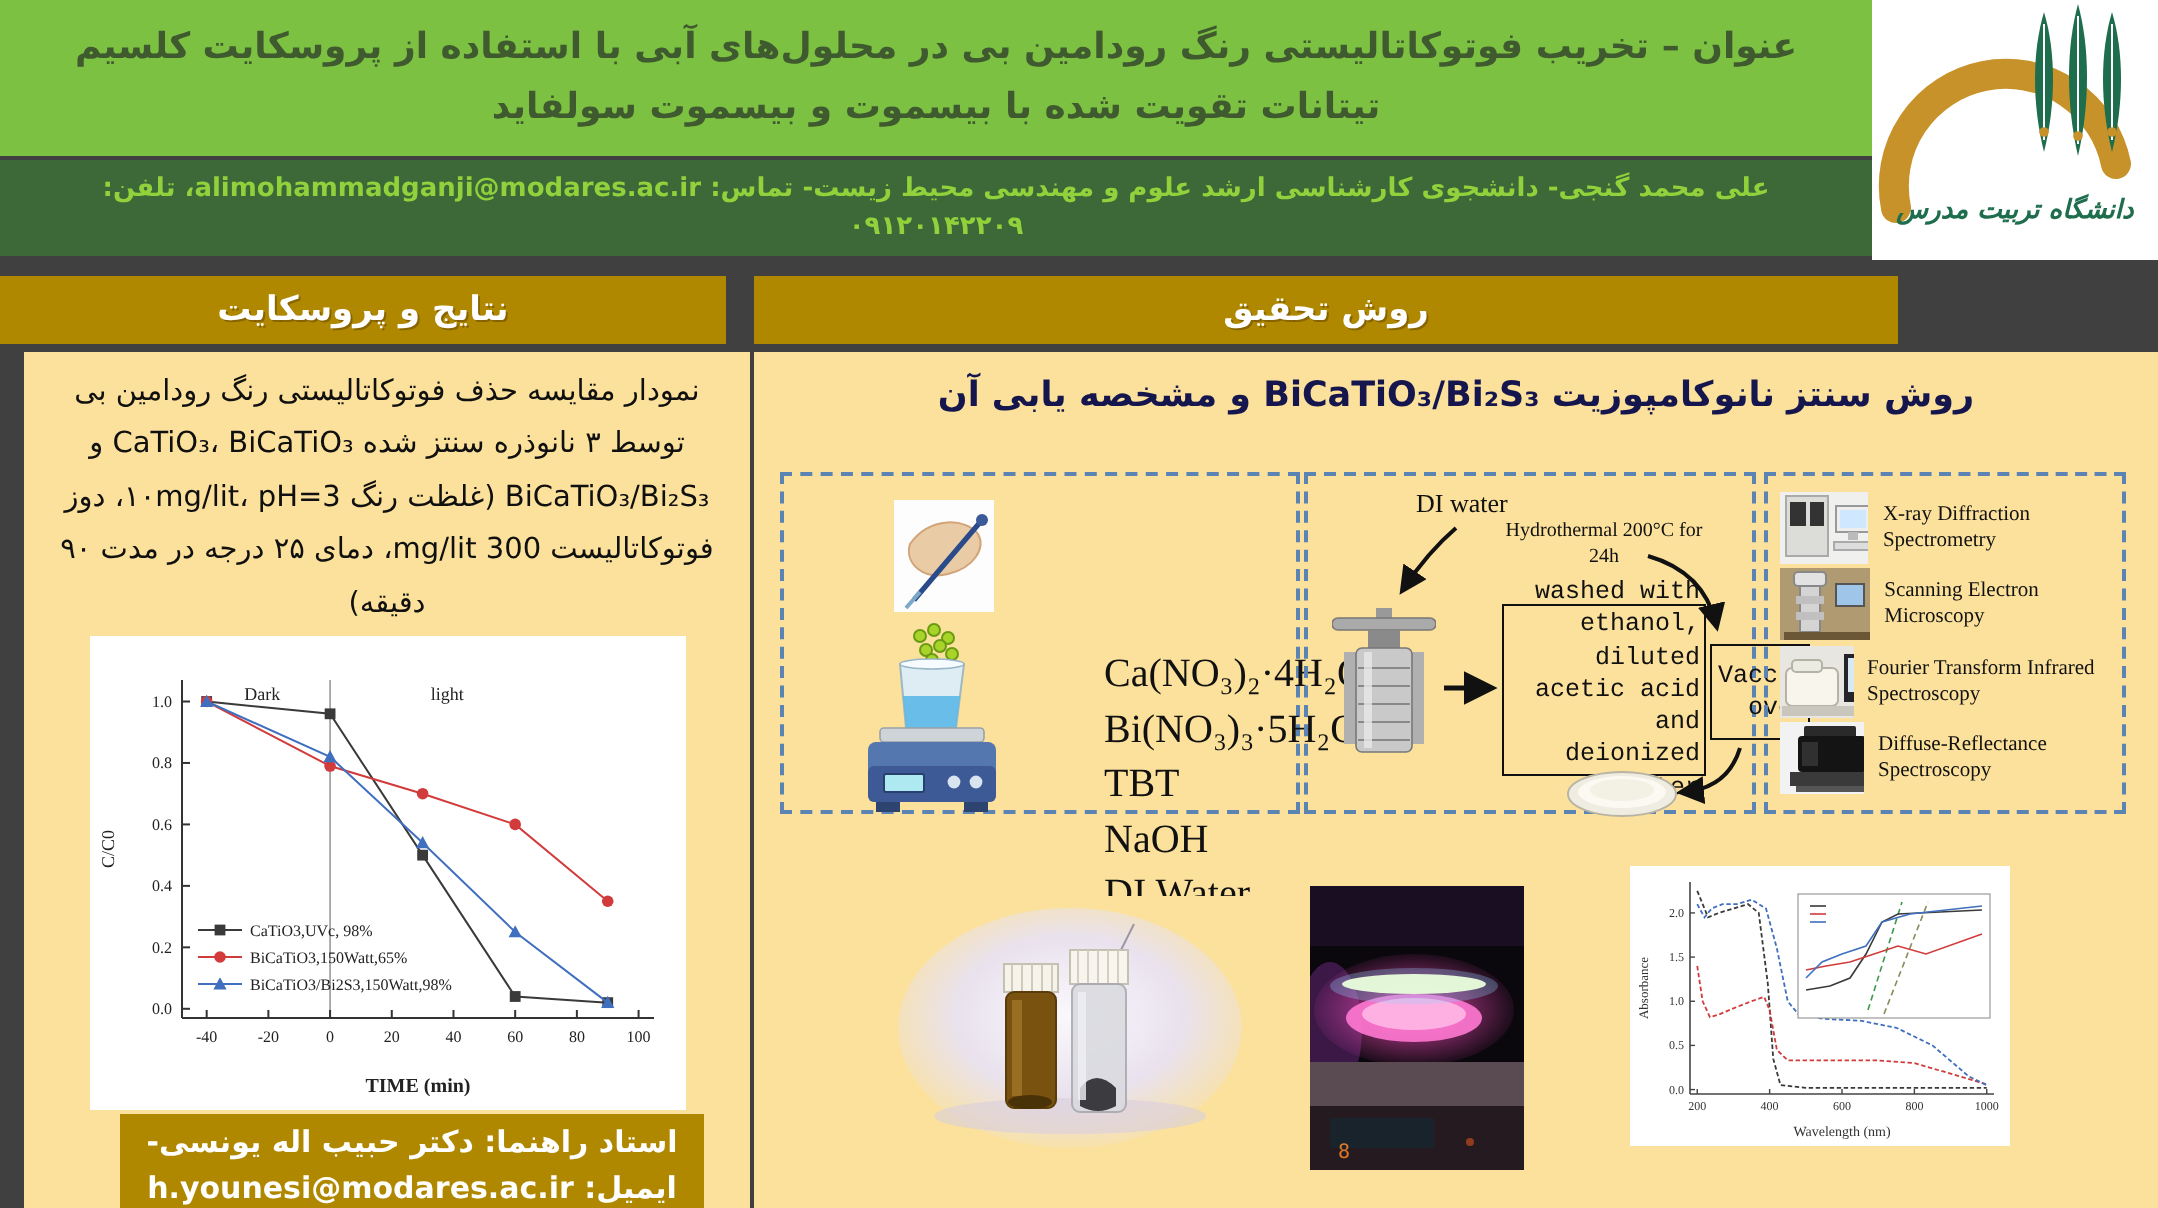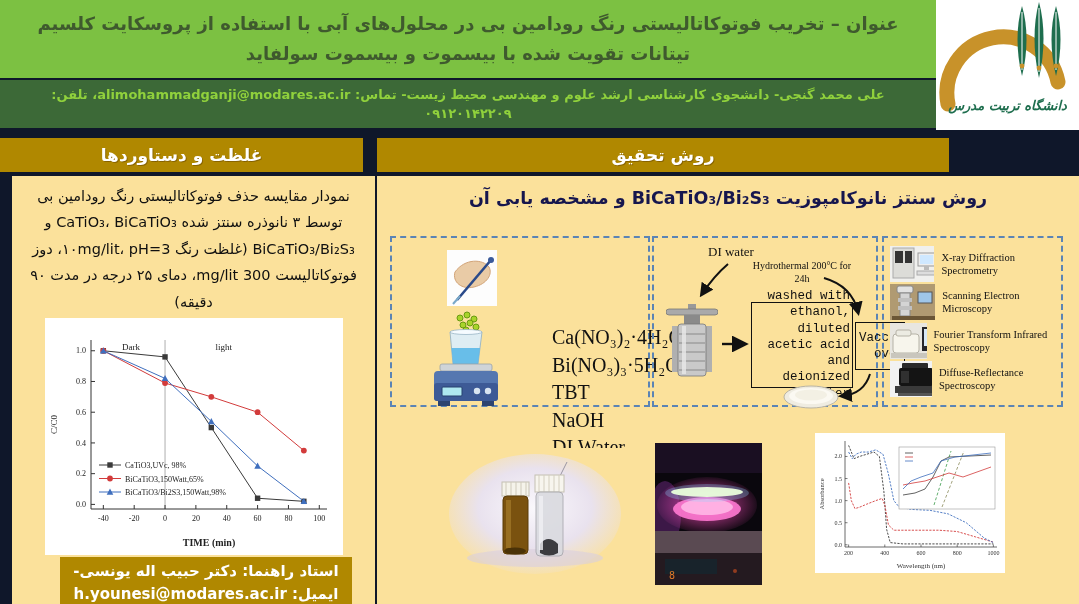--- a/index.html
+++ b/index.html
@@ -1,16 +1,16 @@
 <!DOCTYPE html>
 <html><head>
 <meta charset="utf-8">
 <style>
   html,body{margin:0;padding:0;background:#fff;}
-  .poster{position:relative;width:1079px;height:604px;background:#0f172a;overflow:hidden;
+  .poster{position:relative;width:1079px;height:604px;background:#404040;overflow:hidden;
           font-family:"DejaVu Sans",sans-serif;}
 
   
   .title-band{position:absolute;left:0;top:0;width:936px;height:78px;background:#7cc142;
               display:flex;align-items:center;justify-content:center;}
   .title-band .t{direction:rtl;text-align:center;color:#3f5a2e;font-size:18px;font-weight:bold;
                  line-height:1.65;padding:0 30px;}
   .author-band{position:absolute;left:0;top:80px;width:936px;height:48px;background:#3c6937;
                display:flex;flex-direction:column;align-items:center;justify-content:center;}
   .author-band .a{direction:rtl;color:#90d13c;font-size:13px;font-weight:bold;line-height:1.5;text-align:center;}
@@ -95,21 +95,21 @@
       </g>
       <g fill="#c8922a">
         <circle cx="84" cy="66" r="2.4"></circle>
           <circle cx="101" cy="68" r="2.4"></circle>
           <circle cx="118" cy="66" r="2.4"></circle>
       </g>
     </svg>
     <div class="logo-name">دانشگاه تربیت مدرس</div>
   </div>
 
-  <div class="panel-header" id="left-header">غلظت و دستاوردها</div>
+  <div class="panel-header" id="left-header">نتایج و پروسکایت</div>
   <div class="panel-body" id="left-body">
     <div class="results-desc">نمودار مقایسه حذف فوتوکاتالیستی رنگ رودامین بی توسط ۳ نانوذره سنتز شده CaTiO₃، BiCaTiO₃ و BiCaTiO₃/Bi₂S₃ (غلظت رنگ ۱۰mg/lit، pH=3، دوز فوتوکاتالیست 300 mg/lit، دمای ۲۵ درجه در مدت ۹۰ دقیقه)</div>
     <div class="chart-card">
       <svg id="kinetics-svg" width="298" height="237">
           <line x1="120.0392156862745" y1="22" x2="120.0392156862745" y2="191" stroke="#999" stroke-width="0.8"></line>
           <line x1="46" y1="22" x2="46" y2="191" stroke="#333" stroke-width="1"></line>
           <line x1="46" y1="191" x2="282" y2="191" stroke="#333" stroke-width="1"></line>
           <line x1="58.33986928104575" y1="191" x2="58.33986928104575" y2="187" stroke="#333" stroke-width="1"></line>
           <text x="58.33986928104575" y="203" font-size="8" text-anchor="middle" fill="#222" font-family="Liberation Serif, DejaVu Serif, serif">-40</text>
           <line x1="89.18954248366012" y1="191" x2="89.18954248366012" y2="187" stroke="#333" stroke-width="1"></line>

